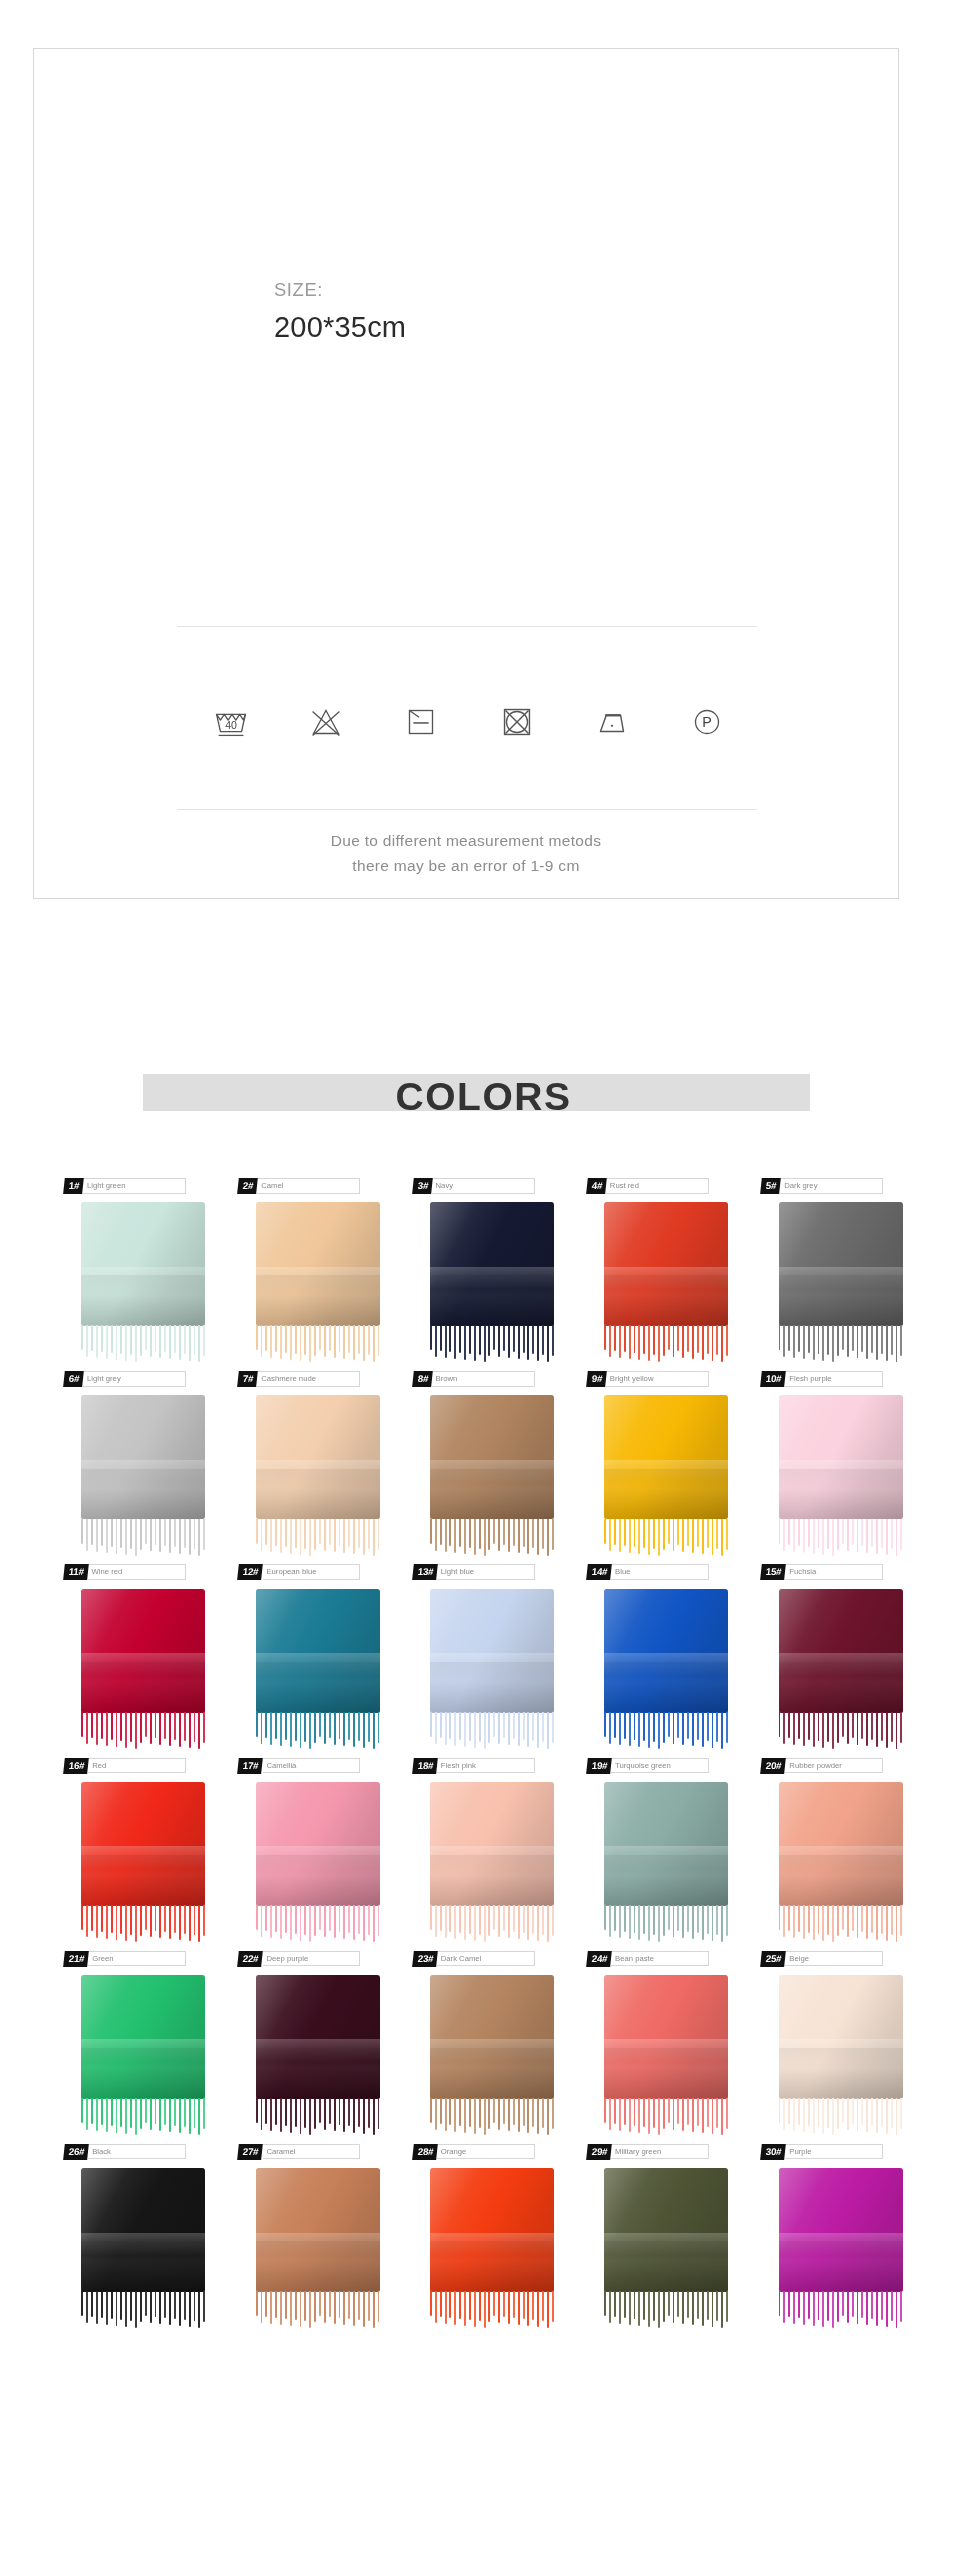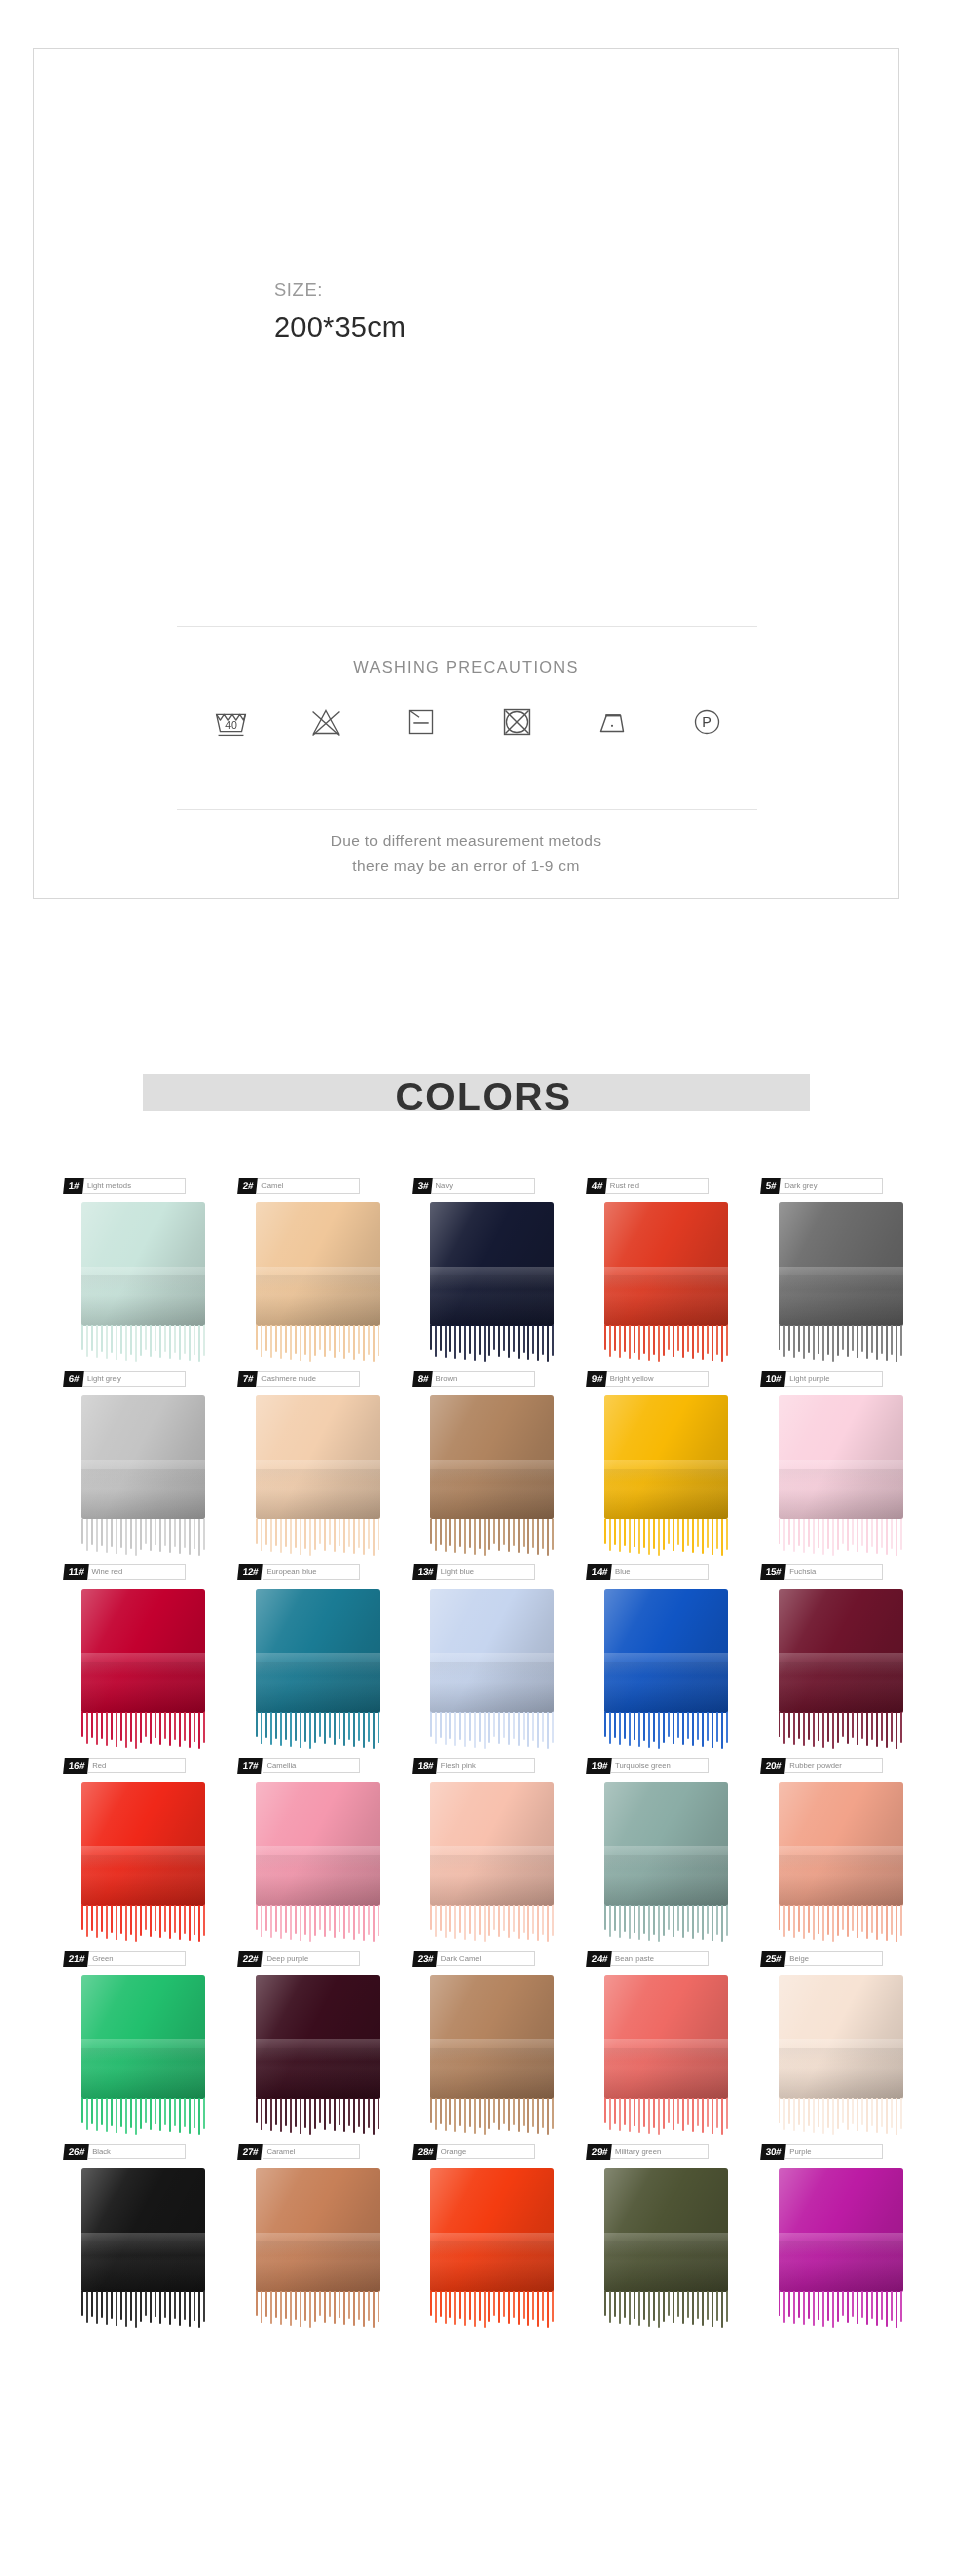--- a/index.html
+++ b/index.html
@@ -234,21 +234,20 @@
     <div class="spec-row">
       <div class="spec-cell">
         <div class="spec-key">SIZE:</div>
         <div class="spec-val">200*35cm</div>
       </div>
     </div>
   </div>
 
   <div class="hr top"></div>
 
-  <div class="wash-title">WASHING PRECAUTIONS</div>
 
   <div class="wash-icons">
 
     <svg class="ico" viewBox="0 0 48 48">
       <path d="M9 16 L39 16 L35 34 L13 34 Z" fill="none" stroke="#555" stroke-width="1.4"></path>
       <path d="M9 16 L13 22 L17 16 L21 22 L25 16 L29 22 L33 16 L37 22 L39 16" fill="none" stroke="#555" stroke-width="1.4" stroke-linejoin="round"></path>
       <text x="24" y="31" font-family="Liberation Sans, sans-serif" font-size="11" fill="#444" text-anchor="middle">40</text>
       <line x1="11" y1="38" x2="37" y2="38" stroke="#555" stroke-width="1.3"></line>
     </svg>
 
@@ -295,21 +294,21 @@
 
 <section class="colors-head">
   <div class="colors-bar"></div>
   <h2 class="colors-title">COLORS</h2>
 </section>
 
 <section class="swatch-grid" id="swatch-grid">
     <div class="swatch">
       <div class="label-row">
         <span class="label-num">1#</span>
-        <span class="label-name">Light metods</span>
+        <span class="label-name">Light green</span>
       </div>
       <div class="scarf-box">
         <div class="scarf-body" style="background: rgb(201, 229, 220);"></div>
         <div class="fold"></div>
         <div class="fringe">
           <i style="background: rgb(201, 229, 220); height: 25px;"></i>
           <i style="background: rgb(216, 236, 228); height: 32px;"></i>
           <i style="background: rgb(201, 229, 220); height: 26px;"></i>
           <i style="background: rgb(216, 236, 228); height: 33px;"></i>
           <i style="background: rgb(201, 229, 220); height: 27px;"></i>
@@ -637,21 +636,21 @@
           <i style="background: rgb(248, 185, 4); height: 36px;"></i>
           <i style="background: rgb(250, 199, 47); height: 30px;"></i>
           <i style="background: rgb(248, 185, 4); height: 37px;"></i>
           <i style="background: rgb(250, 199, 47); height: 31px;"></i>
         </div>
       </div>
     </div>
     <div class="swatch">
       <div class="label-row">
         <span class="label-num">10#</span>
-        <span class="label-name">Light purple</span>
+        <span class="label-name">Flesh purple</span>
       </div>
       <div class="scarf-box">
         <div class="scarf-body" style="background: rgb(251, 210, 223);"></div>
         <div class="fold"></div>
         <div class="fringe">
           <i style="background: rgb(251, 210, 223); height: 25px;"></i>
           <i style="background: rgb(252, 224, 233); height: 32px;"></i>
           <i style="background: rgb(251, 210, 223); height: 26px;"></i>
           <i style="background: rgb(252, 224, 233); height: 33px;"></i>
           <i style="background: rgb(251, 210, 223); height: 27px;"></i>

